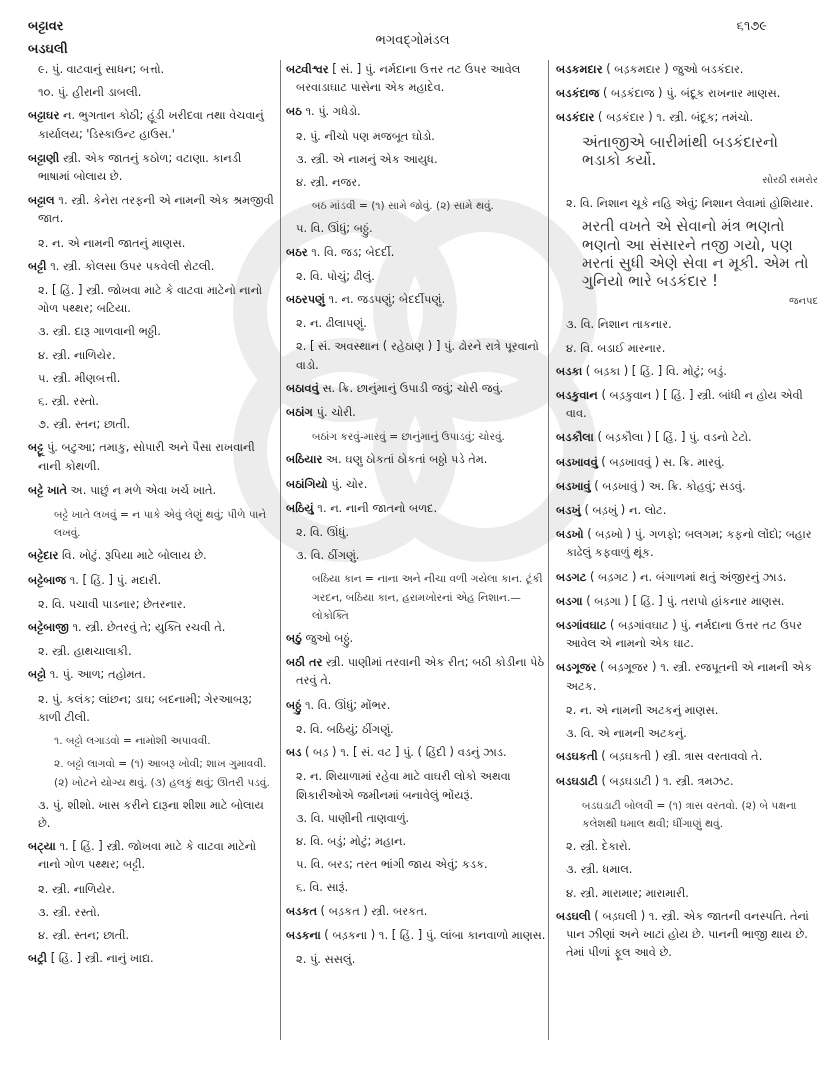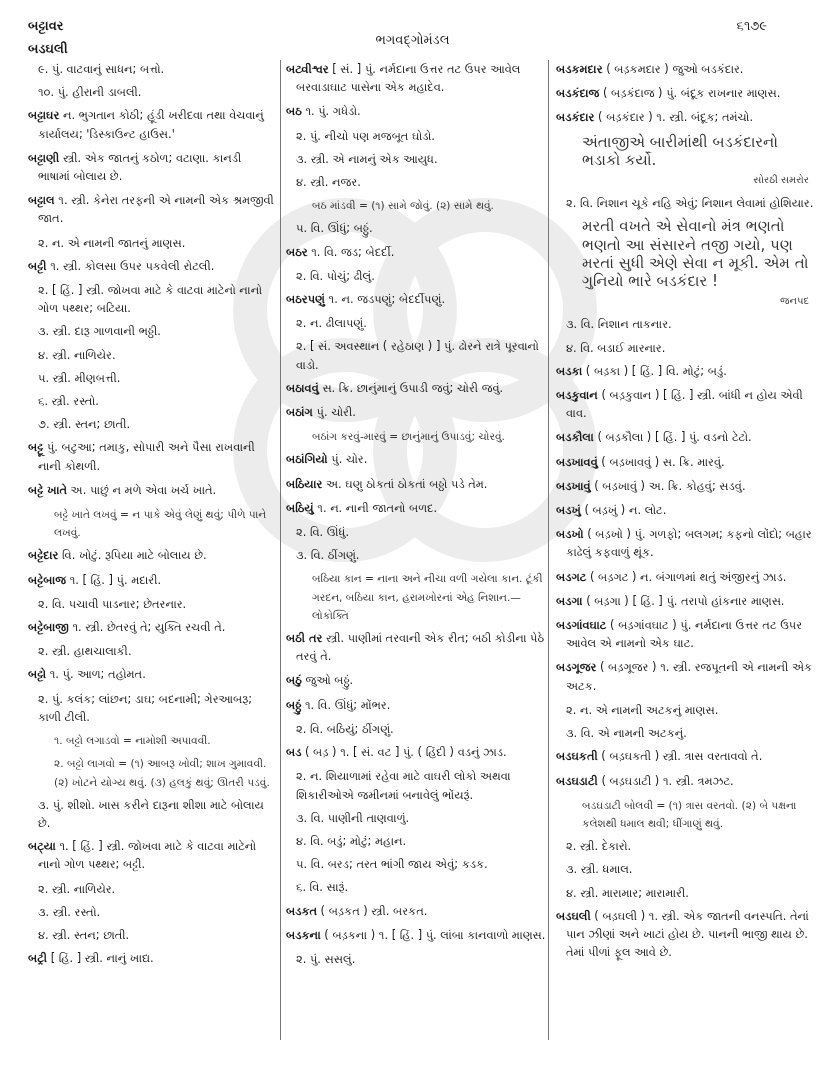--- a/index.html
+++ b/index.html
@@ -24,21 +24,21 @@
   .col-1 { left: 28px; width: 248px; }
   .col-2 { left: 286px; width: 262px; }
   .col-3 { left: 556px; width: 262px; }
   .divider { position: absolute; top: 60px; height: 980px; width: 1px; background: #777; }
   .d1 { left: 280px; } .d2 { left: 548px; }
   .entry { margin: 0 0 6px 0; text-indent: 0; padding-left: 10px; text-indent: -10px; }
   .hw { font-weight: bold; }
   .sense { margin: 0 0 5px 0; padding-left: 10px; }
   .idiom { margin: 0 0 5px 0; padding-left: 26px; font-size: 10.6px; color: #333; }
   .quote { margin: 0 0 4px 0; padding-left: 26px; font-size: 15px; color: #333; }
-  .source { text-align: right; font-size: 10px; margin: -2px 9px 5px 0; color: #333; }
+  .source { text-align: right; font-size: 10px; margin: -2px 0 5px 0; color: #333; }
 </style>
 </head>
 <body>
 
 <svg class="watermark" viewBox="0 0 440 440">
   <circle cx="150" cy="150" r="95" fill="none" stroke="#000" stroke-width="34"></circle>
   <circle cx="290" cy="150" r="95" fill="none" stroke="#000" stroke-width="34"></circle>
   <circle cx="150" cy="290" r="95" fill="none" stroke="#000" stroke-width="34"></circle>
   <circle cx="290" cy="290" r="95" fill="none" stroke="#000" stroke-width="34"></circle>
 </svg>
@@ -95,28 +95,28 @@
     <div class="idiom">બઠ માંડવી = (૧) સામે જોવું. (૨) સામે થવું.</div>
     <div class="sense">૫. વિ. ઊંધું; બઠ્ઠું.</div>
     <div class="entry"><span class="hw">બઠર</span><span> ૧. વિ. જડ; બેદર્દી.</span></div>
     <div class="sense">૨. વિ. પોચું; ઢીલું.</div>
     <div class="entry"><span class="hw">બઠરપણું</span><span> ૧. ન. જડપણું; બેદર્દીપણું.</span></div>
     <div class="sense">૨. ન. ઢીલાપણું.</div>
     <div class="sense">૨. [ સં. અવસ્થાન ( રહેઠાણ ) ] પું. ઢોરને રાત્રે પૂરવાનો વાડો.</div>
     <div class="entry"><span class="hw">બઠાવવું</span><span> સ. ક્રિ. છાનુંમાનું ઉપાડી જવું; ચોરી જવું.</span></div>
     <div class="entry"><span class="hw">બઠાંગ</span><span> પું. ચોરી.</span></div>
     <div class="idiom">બઠાંગ કરવું-મારવું = છાનુંમાનું ઉપાડવું; ચોરવું.</div>
+    <div class="entry"><span class="hw">બઠિયાર</span><span> અ. ઘણુ ઠોકતાં ઠોકતાં બઠ્ઠો પડે તેમ.</span></div>
     <div class="entry"><span class="hw">બઠાંગિયો</span><span> પું. ચોર.</span></div>
-    <div class="entry"><span class="hw">બઠિયાર</span><span> અ. ઘણુ ઠોકતાં ઠોકતાં બઠ્ઠો પડે તેમ.</span></div>
     <div class="entry"><span class="hw">બઠિયું</span><span> ૧. ન. નાની જાતનો બળદ.</span></div>
     <div class="sense">૨. વિ. ઊંધું.</div>
     <div class="sense">૩. વિ. ઠીંગણું.</div>
     <div class="idiom">બઠિયા કાન = નાના અને નીચા વળી ગયેલા કાન. ટૂંકી ગરદન, બઠિયા કાન, હરામખોરનાં એહ નિશાન.—લોકોક્તિ</div>
+    <div class="entry"><span class="hw">બઠું</span><span> જુઓ બઠ્ઠું.</span></div>
     <div class="entry"><span class="hw">બઠી તર</span><span> સ્ત્રી. પાણીમાં તરવાની એક રીત; બઠી કોડીના પેઠે તરવું તે.</span></div>
-    <div class="entry"><span class="hw">બઠું</span><span> જુઓ બઠ્ઠું.</span></div>
     <div class="entry"><span class="hw">બઠ્ઠું</span><span> ૧. વિ. ઊંધું; મોંભર.</span></div>
     <div class="sense">૨. વિ. બઠિયું; ઠીંગણું.</div>
     <div class="entry"><span class="hw">બડ</span><span> ( બડ઼ ) ૧. [ સં. વટ ] પું. ( હિંદી ) વડનું ઝાડ.</span></div>
     <div class="sense">૨. ન. શિયાળામાં રહેવા માટે વાઘરી લોકો અથવા શિકારીઓએ જમીનમાં બનાવેલું ભોંયરૂં.</div>
     <div class="sense">૩. વિ. પાણીની તાણવાળું.</div>
     <div class="sense">૪. વિ. બડું; મોટું; મહાન.</div>
     <div class="sense">૫. વિ. બરડ; તરત ભાંગી જાય એવું; કડક.</div>
     <div class="sense">૬. વિ. સારૂં.</div>
     <div class="entry"><span class="hw">બડકત</span><span> ( બડ઼કત ) સ્ત્રી. બરકત.</span></div>
     <div class="entry"><span class="hw">બડકના</span><span> ( બડ઼કના ) ૧. [ હિં. ] પું. લાંબા કાનવાળો માણસ.</span></div>

